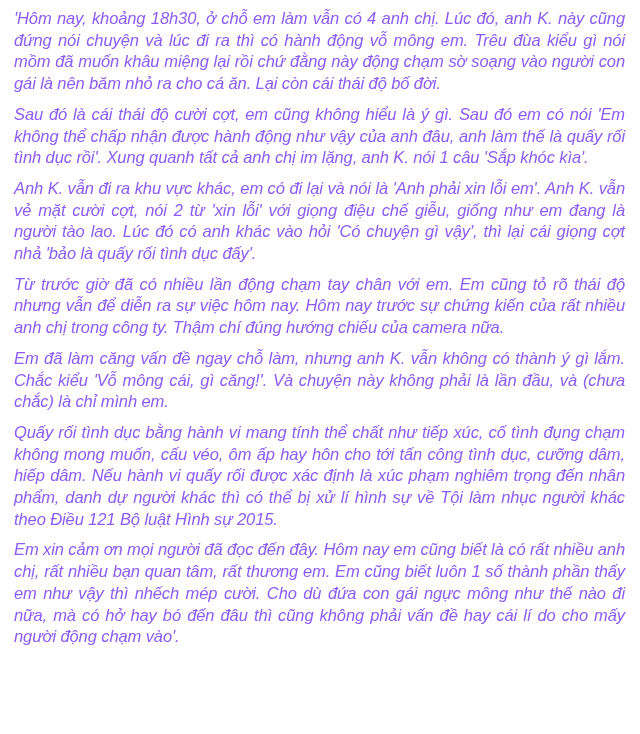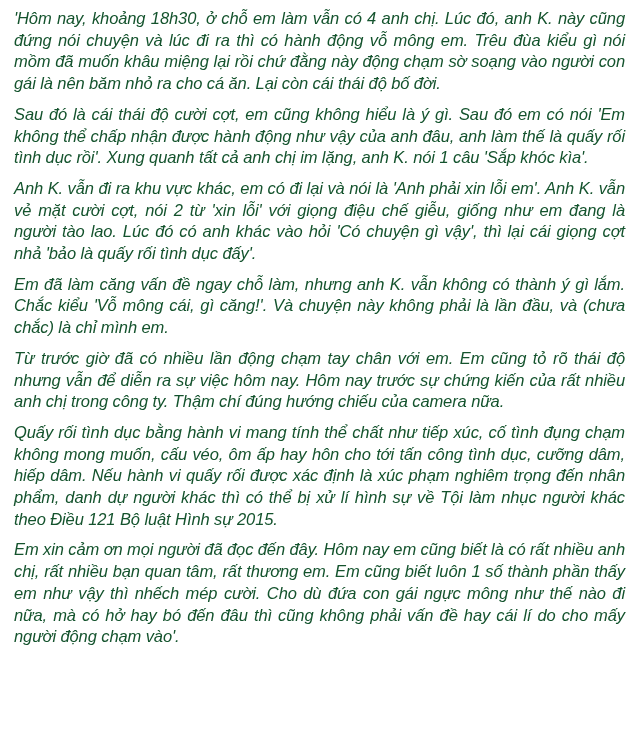--- a/index.html
+++ b/index.html
@@ -17,31 +17,31 @@
     width: 640px;
     padding: 8px 15px 10px 14px;
   }
   .article-quote p {
     margin: 0 0 9px 0;
     font-family: "Liberation Sans", "DejaVu Sans", sans-serif;
     font-style: italic;
     font-size: 16.5px;
     line-height: 21.7px;
     letter-spacing: -0.1px;
-    color: #14532d;
+    color: #8b5cf6;
     text-align: justify;
   }
   .article-quote p:last-child {
     margin-bottom: 16px;
   }
 </style>
 </head>
 <body>
 
 <div class="article-quote">
   <p>'Hôm nay, khoảng 18h30, ở chỗ em làm vẫn có 4 anh chị. Lúc đó, anh K. này cũng đứng nói chuyện và lúc đi ra thì có hành động vỗ mông em. Trêu đùa kiểu gì nói mồm đã muốn khâu miệng lại rồi chứ đằng này động chạm sờ soạng vào người con gái là nên băm nhỏ ra cho cá ăn. Lại còn cái thái độ bố đời.</p>
   <p>Sau đó là cái thái độ cười cợt, em cũng không hiểu là ý gì. Sau đó em có nói 'Em không thể chấp nhận được hành động như vậy của anh đâu, anh làm thế là quấy rối tình dục rồi'. Xung quanh tất cả anh chị im lặng, anh K. nói 1 câu 'Sắp khóc kìa'.</p>
   <p>Anh K. vẫn đi ra khu vực khác, em có đi lại và nói là 'Anh phải xin lỗi em'. Anh K. vẫn vẻ mặt cười cợt, nói 2 từ 'xin lỗi' với giọng điệu chế giễu, giống như em đang là người tào lao. Lúc đó có anh khác vào hỏi 'Có chuyện gì vậy', thì lại cái giọng cợt nhả 'bảo là quấy rối tình dục đấy'.</p>
+  <p>Từ trước giờ đã có nhiều lần động chạm tay chân với em. Em cũng tỏ rõ thái độ nhưng vẫn để diễn ra sự việc hôm nay. Hôm nay trước sự chứng kiến của rất nhiều anh chị trong công ty. Thậm chí đúng hướng chiếu của camera nữa.</p>
   <p>Em đã làm căng vấn đề ngay chỗ làm, nhưng anh K. vẫn không có thành ý gì lắm. Chắc kiểu 'Vỗ mông cái, gì căng!'. Và chuyện này không phải là lần đầu, và (chưa chắc) là chỉ mình em.</p>
-  <p>Từ trước giờ đã có nhiều lần động chạm tay chân với em. Em cũng tỏ rõ thái độ nhưng vẫn để diễn ra sự việc hôm nay. Hôm nay trước sự chứng kiến của rất nhiều anh chị trong công ty. Thậm chí đúng hướng chiếu của camera nữa.</p>
   <p>Quấy rối tình dục bằng hành vi mang tính thể chất như tiếp xúc, cố tình đụng chạm không mong muốn, cấu véo, ôm ấp hay hôn cho tới tấn công tình dục, cưỡng dâm, hiếp dâm. Nếu hành vi quấy rối được xác định là xúc phạm nghiêm trọng đến nhân phẩm, danh dự người khác thì có thể bị xử lí hình sự về Tội làm nhục người khác theo Điều 121 Bộ luật Hình sự 2015.</p>
   <p>Em xin cảm ơn mọi người đã đọc đến đây. Hôm nay em cũng biết là có rất nhiều anh chị, rất nhiều bạn quan tâm, rất thương em. Em cũng biết luôn 1 số thành phần thấy em như vậy thì nhếch mép cười. Cho dù đứa con gái ngực mông như thế nào đi nữa, mà có hở hay bó đến đâu thì cũng không phải vấn đề hay cái lí do cho mấy người động chạm vào'.</p>
 </div>
 
 </body></html>

